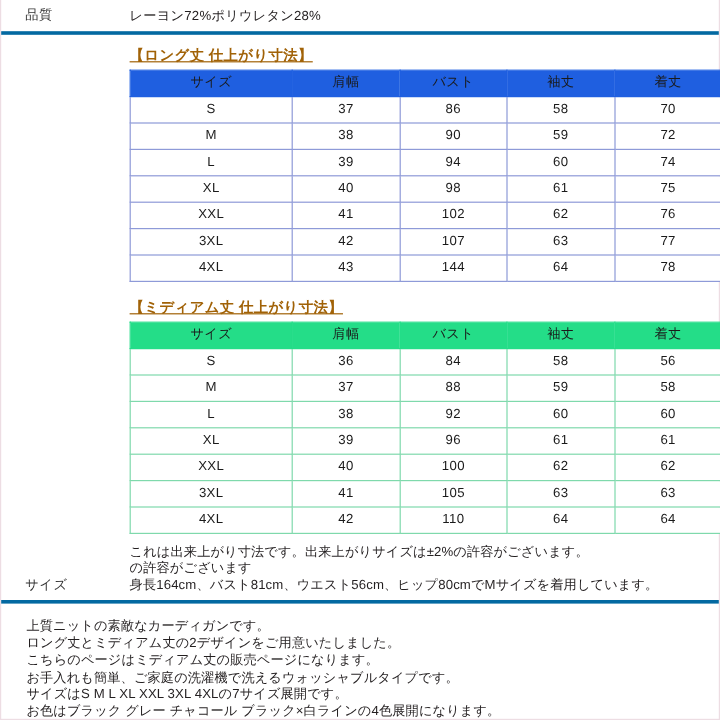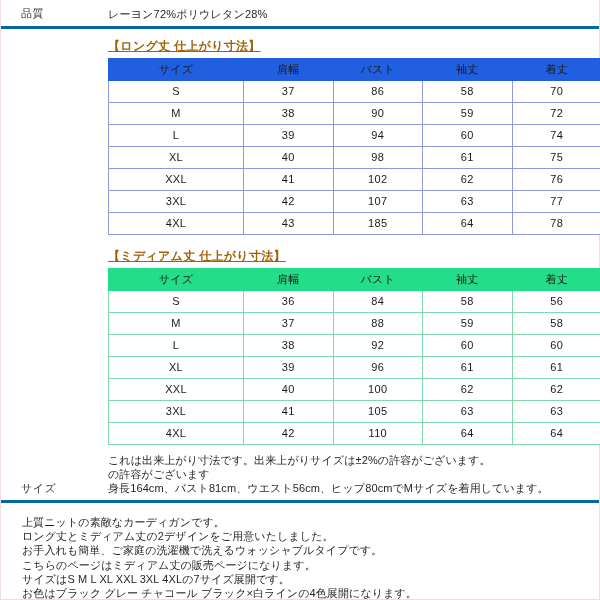--- a/index.html
+++ b/index.html
@@ -219,21 +219,21 @@
             <tr>
               <td>3XL</td>
               <td>42</td>
               <td>107</td>
               <td>63</td>
               <td>77</td>
             </tr>
             <tr>
               <td>4XL</td>
               <td>43</td>
-              <td>185</td>
+              <td>144</td>
               <td>64</td>
               <td>78</td>
             </tr>
           </tbody>
       </table>
 
       <div class="table-gap"></div>
 
       <div class="table-title">
         <span class="title-underline">【ミディアム丈 仕上がり寸法】</span>
@@ -315,22 +315,22 @@
           <div>身長164cm、バスト81cm、ウエスト56cm、ヒップ80cmでMサイズを着用しています。</div>
         </div>
     </div>
   </div>
 
   <div class="spec-row row-comment">
     <div class="spec-content">
       <div class="comment-lines" id="comment-lines">
           <div>上質ニットの素敵なカーディガンです。</div>
           <div>ロング丈とミディアム丈の2デザインをご用意いたしました。</div>
+          <div>こちらのページはミディアム丈の販売ページになります。</div>
           <div>お手入れも簡単、ご家庭の洗濯機で洗えるウォッシャブルタイプです。</div>
-          <div>こちらのページはミディアム丈の販売ページになります。</div>
           <div>サイズはS M L XL XXL 3XL 4XLの7サイズ展開です。</div>
           <div>お色はブラック グレー チャコール ブラック×白ラインの4色展開になります。</div>
           <div>袖と裾はリブデザインです。</div>
         </div>
     </div>
   </div>
 
 </div>
 
 </body></html>

